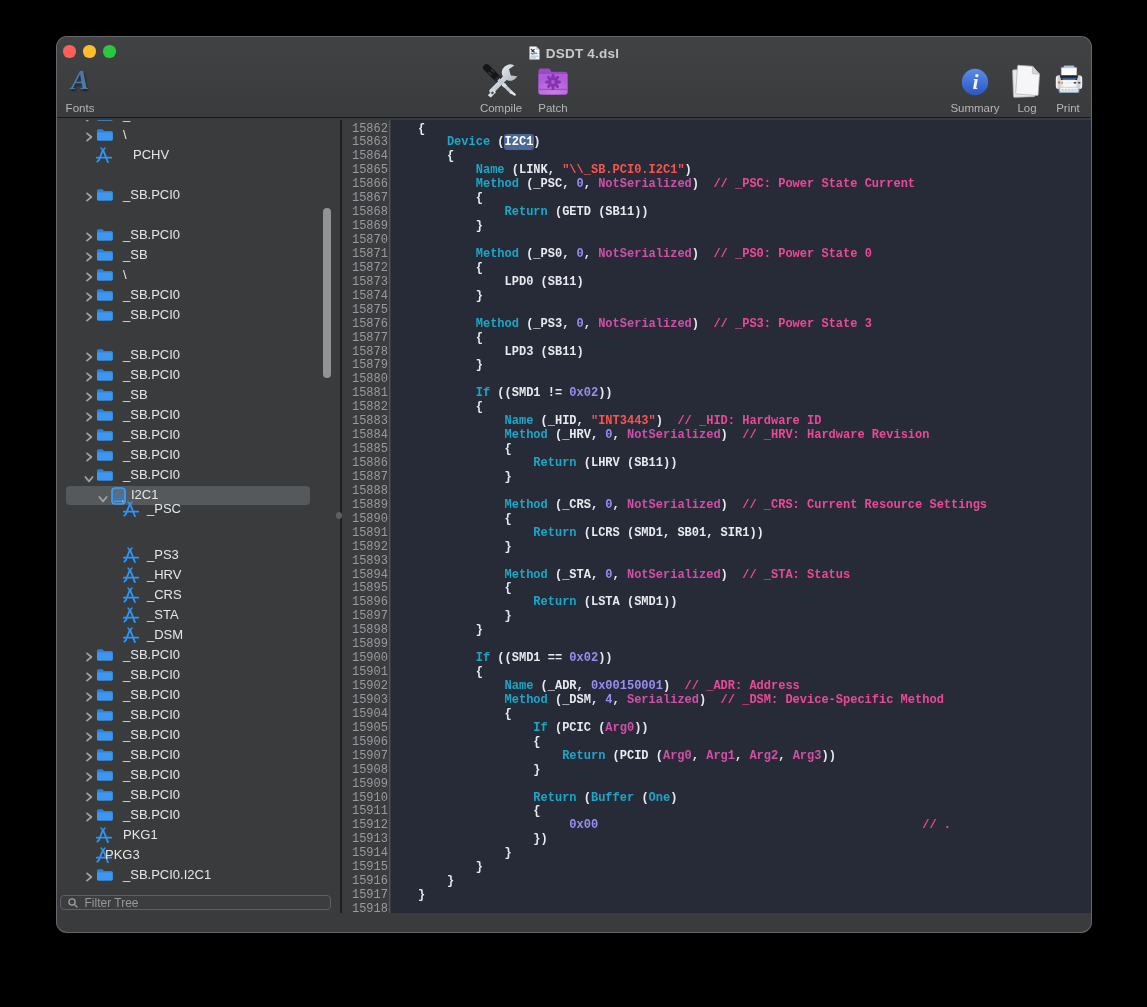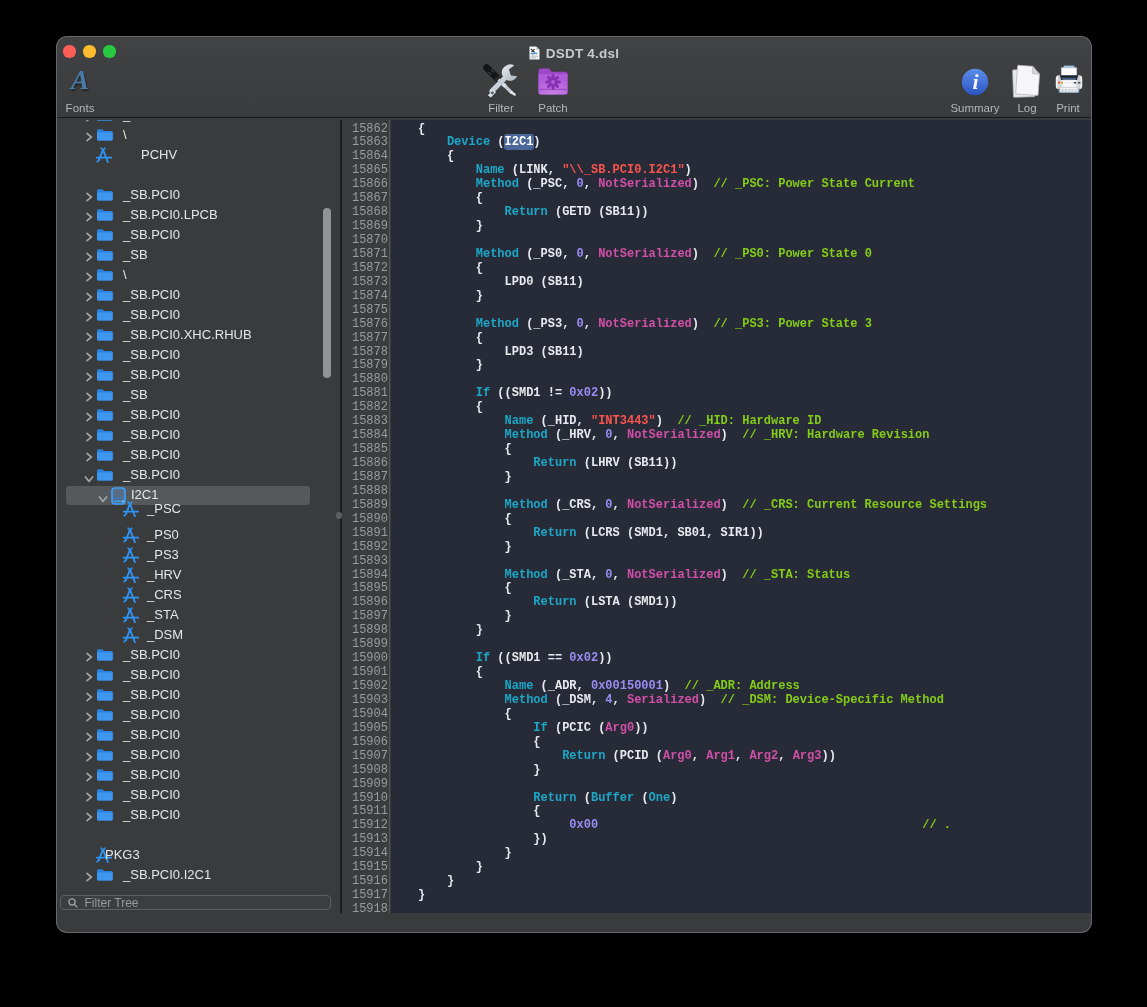--- a/index.html
+++ b/index.html
@@ -9,21 +9,21 @@
 .tbl{position:absolute;top:65px;font-size:11.5px;color:#b4b6b8;text-align:center;transform:translateX(-50%)}
 .tbi{position:absolute;transform:translateX(-50%)}
 #side{position:absolute;left:0;top:82.5px;width:283px;height:772px;background:#393b3d;overflow:hidden}
 .trow{position:absolute;left:0;width:283px;height:20px;color:#e5e6e7;font-size:13px;line-height:16px}
 #vdiv{position:absolute;left:283px;top:82.5px;width:1.8px;height:793px;background:#1b1d1f}
 #edit{position:absolute;left:333.5px;top:82.5px;right:0;height:793px;background:#272b38;overflow:hidden}
 #gut{position:absolute;left:284.8px;top:82.5px;width:48.7px;height:793px;background:#3a3c3d;border-right:1.5px solid #54565a}
 #lnos{position:absolute;right:1.5px;top:3px;font:12px/13.94px "Liberation Mono",monospace;color:#989ba0;text-align:right;white-space:pre}
 #code{position:absolute;left:-1.2px;top:3px;font:bold 12px/13.94px "Liberation Mono",monospace;color:#e8eaef;white-space:pre}
 #code i{font-style:normal}
-i.k{color:#1ca7c7} i.w{color:#e8eaef} i.s{color:#fb544d} i.c{color:#84cc16} i.n{color:#9a8cf2} i.m{color:#d14fa6}
+i.k{color:#1ca7c7} i.w{color:#e8eaef} i.s{color:#fb544d} i.c{color:#ec4899} i.n{color:#9a8cf2} i.m{color:#d14fa6}
 i.hl{color:#fff;background:#4a689a;border-radius:2px;box-shadow:0 0 0 1px #4a689a}
 #filter{position:absolute;left:2.5px;top:857.5px;width:271.5px;height:15.5px;border:1px solid #5d5f62;border-radius:4px;background:#3b3d3f}
 #filter span{position:absolute;left:24px;top:0.5px;font-size:12px;color:#97999c}
 #status{position:absolute;left:0;bottom:0;width:100%;height:20px;background:#2e3032;border-top:1px solid #3a3c3e;border-radius:0 0 10px 10px;color:#c6c7c8;font-size:12px}
 .bsep{display:inline-block;width:0;height:0;border-left:3.8px solid #85878a;border-top:3.2px solid transparent;border-bottom:3.2px solid transparent;margin:0 6px 1px 6px}
 #sbar{position:absolute;left:265.5px;top:171px;width:8px;height:170px;background:#919395;border-radius:4px}
 #spdot{position:absolute;left:278.7px;top:475.3px;width:6.6px;height:6.6px;border-radius:50%;background:#5c6065}
 </style></head>
 <body>
 <div id="win">
@@ -54,21 +54,21 @@
  <path d="M8.6 30.0 L10.6 28.2 L12.2 29.8 L10.2 31.6 Z" fill="#4c5054"></path>
  <path d="M32.3 2.6 A8.2 8.2 0 1 0 35.3 13.3 L28.8 12.4 L27.0 6.2 Z" fill="url(#wg)"></path>
  <path d="M4.6 4.6 L13.8 13.8" stroke="#141518" stroke-width="7" stroke-linecap="round"></path>
  <path d="M9 6.5 L12 9.5 M6.5 9 L9.5 12" stroke="#3a3c40" stroke-width="1.1"></path>
  <path d="M14.5 14.5 L17 17" stroke="#26282b" stroke-width="7.4"></path>
  <path d="M16.5 16.5 L30 30" stroke="#c3ccd4" stroke-width="3.2"></path>
  <path d="M29.3 29.3 L32.6 31.6" stroke="#e2e8ed" stroke-width="2.4" stroke-linecap="round"></path>
  <circle cx="22.3" cy="22.3" r="2.1" fill="#d8dfe5"></circle>
 </g>
         </svg></div>
-  <div class="tbl" style="left:444px">Filter</div>
+  <div class="tbl" style="left:444px">Compile</div>
   <div class="tbi" style="left:496px;top:30px"><svg width="32" height="29" viewBox="0 0 32 29">
 <path d="M1.5 4 Q1.5 1.5 4 1.5 H11.5 Q13 1.5 13.5 3 L14.3 4.8 H28 Q30.5 4.8 30.5 7.3 V25 Q30.5 27.5 28 27.5 H4 Q1.5 27.5 1.5 25 Z" fill="#9d48c8"></path>
 <radialGradient id="pg" cx="0.5" cy="1.05" r="0.85">
             <stop offset="0" stop-color="#ca83e8"></stop>
             <stop offset="1" stop-color="#b05cd9"></stop>
           </radialGradient>
 <path d="M1.5 7 H30.5 V25 Q30.5 27.5 28 27.5 H4 Q1.5 27.5 1.5 25 Z" fill="url(#pg)"></path>
 <path d="M1.5 22.3 H30.5" stroke="#a04cc9" stroke-width="1.2"></path>
 <g fill="none" stroke="#8533b2" stroke-width="3.1" stroke-linecap="round">
 <path d="M16 8.6 V21.4 M9.6 15 H22.4 M11.5 10.5 L20.5 19.5 M20.5 10.5 L11.5 19.5"></path>
@@ -152,42 +152,32 @@
 <div class="trow" style="top:25.5px">
         <span style="position:absolute;left:39px;top:1px"><svg width="16" height="17" viewBox="0 0 16 17">
 <g stroke="#2f95f5" fill="none" stroke-linecap="round">
 <path d="M5.0 2.0 L7 4.4 L9.0 2.0" stroke-width="1.5"></path>
 <path d="M7 3.6 L3.1 13.6" stroke-width="1.8"></path>
 <path d="M7 3.6 L11.9 16.1" stroke-width="1.8"></path>
 <path d="M0.6 11.7 H15.4" stroke-width="1.8"></path>
 <path d="M1.3 15.7 L3.1 13.9" stroke-width="1.8"></path>
 </g>
           </svg></span>
-        <span style="position:absolute;left:84px;top:2px">PCHV</span>
+        <span style="position:absolute;left:76px;top:2px">PCHV</span>
       </div>
 <div class="trow" style="top:65.5px">
         <span style="position:absolute;left:28px;top:5px"><svg width="8" height="10" viewBox="0 0 8 10">
             <path d="M2 1.4 L6.4 5 L2 8.6" stroke="#a2a3a4" stroke-width="1.7" fill="none" stroke-linecap="round" stroke-linejoin="round"></path>
           </svg></span>
         <span style="position:absolute;left:39px;top:3px"><svg width="18" height="14" viewBox="0 0 18 14">
             <path d="M1 2.6 Q1 1.2 2.4 1.2 H6.4 L8 3 H15.3 Q16.7 3 16.7 4.4 V11.2 Q16.7 12.6 15.3 12.6 H2.4 Q1 12.6 1 11.2 Z" fill="#2a80dd"></path>
             <path d="M1 4.6 H16.7 V11.2 Q16.7 12.6 15.3 12.6 H2.4 Q1 12.6 1 11.2 Z" fill="#3e97ef"></path>
           </svg></span>
         <span style="position:absolute;left:66px;top:2px">_SB.PCI0</span>
       </div>
-<div class="trow" style="top:85.5px">
-        <span style="position:absolute;left:28px;top:5px"><svg width="8" height="10" viewBox="0 0 8 10">
-            <path d="M2 1.4 L6.4 5 L2 8.6" stroke="#a2a3a4" stroke-width="1.7" fill="none" stroke-linecap="round" stroke-linejoin="round"></path>
-          </svg></span>
-        <span style="position:absolute;left:39px;top:3px"><svg width="18" height="14" viewBox="0 0 18 14">
-            <path d="M1 2.6 Q1 1.2 2.4 1.2 H6.4 L8 3 H15.3 Q16.7 3 16.7 4.4 V11.2 Q16.7 12.6 15.3 12.6 H2.4 Q1 12.6 1 11.2 Z" fill="#2a80dd"></path>
-            <path d="M1 4.6 H16.7 V11.2 Q16.7 12.6 15.3 12.6 H2.4 Q1 12.6 1 11.2 Z" fill="#3e97ef"></path>
-          </svg></span>
-        <span style="position:absolute;left:66px;top:2px">_SB.PCI0.LPCB</span>
-      </div>
 <div class="trow" style="top:105.5px">
         <span style="position:absolute;left:28px;top:5px"><svg width="8" height="10" viewBox="0 0 8 10">
             <path d="M2 1.4 L6.4 5 L2 8.6" stroke="#a2a3a4" stroke-width="1.7" fill="none" stroke-linecap="round" stroke-linejoin="round"></path>
           </svg></span>
         <span style="position:absolute;left:39px;top:3px"><svg width="18" height="14" viewBox="0 0 18 14">
             <path d="M1 2.6 Q1 1.2 2.4 1.2 H6.4 L8 3 H15.3 Q16.7 3 16.7 4.4 V11.2 Q16.7 12.6 15.3 12.6 H2.4 Q1 12.6 1 11.2 Z" fill="#2a80dd"></path>
             <path d="M1 4.6 H16.7 V11.2 Q16.7 12.6 15.3 12.6 H2.4 Q1 12.6 1 11.2 Z" fill="#3e97ef"></path>
           </svg></span>
         <span style="position:absolute;left:66px;top:2px">_SB.PCI0</span>
       </div>
@@ -223,30 +213,20 @@
       </div>
 <div class="trow" style="top:185.5px">
         <span style="position:absolute;left:28px;top:5px"><svg width="8" height="10" viewBox="0 0 8 10">
             <path d="M2 1.4 L6.4 5 L2 8.6" stroke="#a2a3a4" stroke-width="1.7" fill="none" stroke-linecap="round" stroke-linejoin="round"></path>
           </svg></span>
         <span style="position:absolute;left:39px;top:3px"><svg width="18" height="14" viewBox="0 0 18 14">
             <path d="M1 2.6 Q1 1.2 2.4 1.2 H6.4 L8 3 H15.3 Q16.7 3 16.7 4.4 V11.2 Q16.7 12.6 15.3 12.6 H2.4 Q1 12.6 1 11.2 Z" fill="#2a80dd"></path>
             <path d="M1 4.6 H16.7 V11.2 Q16.7 12.6 15.3 12.6 H2.4 Q1 12.6 1 11.2 Z" fill="#3e97ef"></path>
           </svg></span>
         <span style="position:absolute;left:66px;top:2px">_SB.PCI0</span>
-      </div>
-<div class="trow" style="top:205.5px">
-        <span style="position:absolute;left:28px;top:5px"><svg width="8" height="10" viewBox="0 0 8 10">
-            <path d="M2 1.4 L6.4 5 L2 8.6" stroke="#a2a3a4" stroke-width="1.7" fill="none" stroke-linecap="round" stroke-linejoin="round"></path>
-          </svg></span>
-        <span style="position:absolute;left:39px;top:3px"><svg width="18" height="14" viewBox="0 0 18 14">
-            <path d="M1 2.6 Q1 1.2 2.4 1.2 H6.4 L8 3 H15.3 Q16.7 3 16.7 4.4 V11.2 Q16.7 12.6 15.3 12.6 H2.4 Q1 12.6 1 11.2 Z" fill="#2a80dd"></path>
-            <path d="M1 4.6 H16.7 V11.2 Q16.7 12.6 15.3 12.6 H2.4 Q1 12.6 1 11.2 Z" fill="#3e97ef"></path>
-          </svg></span>
-        <span style="position:absolute;left:66px;top:2px">_SB.PCI0.XHC.RHUB</span>
       </div>
 <div class="trow" style="top:225.5px">
         <span style="position:absolute;left:28px;top:5px"><svg width="8" height="10" viewBox="0 0 8 10">
             <path d="M2 1.4 L6.4 5 L2 8.6" stroke="#a2a3a4" stroke-width="1.7" fill="none" stroke-linecap="round" stroke-linejoin="round"></path>
           </svg></span>
         <span style="position:absolute;left:39px;top:3px"><svg width="18" height="14" viewBox="0 0 18 14">
             <path d="M1 2.6 Q1 1.2 2.4 1.2 H6.4 L8 3 H15.3 Q16.7 3 16.7 4.4 V11.2 Q16.7 12.6 15.3 12.6 H2.4 Q1 12.6 1 11.2 Z" fill="#2a80dd"></path>
             <path d="M1 4.6 H16.7 V11.2 Q16.7 12.6 15.3 12.6 H2.4 Q1 12.6 1 11.2 Z" fill="#3e97ef"></path>
           </svg></span>
         <span style="position:absolute;left:66px;top:2px">_SB.PCI0</span>
@@ -328,32 +308,20 @@
 <g stroke="#2f95f5" fill="none" stroke-linecap="round">
 <path d="M5.0 2.0 L7 4.4 L9.0 2.0" stroke-width="1.5"></path>
 <path d="M7 3.6 L3.1 13.6" stroke-width="1.8"></path>
 <path d="M7 3.6 L11.9 16.1" stroke-width="1.8"></path>
 <path d="M0.6 11.7 H15.4" stroke-width="1.8"></path>
 <path d="M1.3 15.7 L3.1 13.9" stroke-width="1.8"></path>
 </g>
           </svg></span>
         <span style="position:absolute;left:90px;top:2px">_PSC</span>
       </div>
-<div class="trow" style="top:405.5px">
-        <span style="position:absolute;left:66px;top:1px"><svg width="16" height="17" viewBox="0 0 16 17">
-<g stroke="#2f95f5" fill="none" stroke-linecap="round">
-<path d="M5.0 2.0 L7 4.4 L9.0 2.0" stroke-width="1.5"></path>
-<path d="M7 3.6 L3.1 13.6" stroke-width="1.8"></path>
-<path d="M7 3.6 L11.9 16.1" stroke-width="1.8"></path>
-<path d="M0.6 11.7 H15.4" stroke-width="1.8"></path>
-<path d="M1.3 15.7 L3.1 13.9" stroke-width="1.8"></path>
-</g>
-          </svg></span>
-        <span style="position:absolute;left:90px;top:2px">_PS0</span>
-      </div>
 <div class="trow" style="top:425.5px">
         <span style="position:absolute;left:66px;top:1px"><svg width="16" height="17" viewBox="0 0 16 17">
 <g stroke="#2f95f5" fill="none" stroke-linecap="round">
 <path d="M5.0 2.0 L7 4.4 L9.0 2.0" stroke-width="1.5"></path>
 <path d="M7 3.6 L3.1 13.6" stroke-width="1.8"></path>
 <path d="M7 3.6 L11.9 16.1" stroke-width="1.8"></path>
 <path d="M0.6 11.7 H15.4" stroke-width="1.8"></path>
 <path d="M1.3 15.7 L3.1 13.9" stroke-width="1.8"></path>
 </g>
           </svg></span>
@@ -489,20 +457,32 @@
       </div>
 <div class="trow" style="top:685.5px">
         <span style="position:absolute;left:28px;top:5px"><svg width="8" height="10" viewBox="0 0 8 10">
             <path d="M2 1.4 L6.4 5 L2 8.6" stroke="#a2a3a4" stroke-width="1.7" fill="none" stroke-linecap="round" stroke-linejoin="round"></path>
           </svg></span>
         <span style="position:absolute;left:39px;top:3px"><svg width="18" height="14" viewBox="0 0 18 14">
             <path d="M1 2.6 Q1 1.2 2.4 1.2 H6.4 L8 3 H15.3 Q16.7 3 16.7 4.4 V11.2 Q16.7 12.6 15.3 12.6 H2.4 Q1 12.6 1 11.2 Z" fill="#2a80dd"></path>
             <path d="M1 4.6 H16.7 V11.2 Q16.7 12.6 15.3 12.6 H2.4 Q1 12.6 1 11.2 Z" fill="#3e97ef"></path>
           </svg></span>
         <span style="position:absolute;left:66px;top:2px">_SB.PCI0</span>
+      </div>
+<div class="trow" style="top:705.5px">
+        <span style="position:absolute;left:39px;top:1px"><svg width="16" height="17" viewBox="0 0 16 17">
+<g stroke="#2f95f5" fill="none" stroke-linecap="round">
+<path d="M5.0 2.0 L7 4.4 L9.0 2.0" stroke-width="1.5"></path>
+<path d="M7 3.6 L3.1 13.6" stroke-width="1.8"></path>
+<path d="M7 3.6 L11.9 16.1" stroke-width="1.8"></path>
+<path d="M0.6 11.7 H15.4" stroke-width="1.8"></path>
+<path d="M1.3 15.7 L3.1 13.9" stroke-width="1.8"></path>
+</g>
+          </svg></span>
+        <span style="position:absolute;left:66px;top:2px">PKG1</span>
       </div>
 <div class="trow" style="top:725.5px">
         <span style="position:absolute;left:39px;top:1px"><svg width="16" height="17" viewBox="0 0 16 17">
 <g stroke="#2f95f5" fill="none" stroke-linecap="round">
 <path d="M5.0 2.0 L7 4.4 L9.0 2.0" stroke-width="1.5"></path>
 <path d="M7 3.6 L3.1 13.6" stroke-width="1.8"></path>
 <path d="M7 3.6 L11.9 16.1" stroke-width="1.8"></path>
 <path d="M0.6 11.7 H15.4" stroke-width="1.8"></path>
 <path d="M1.3 15.7 L3.1 13.9" stroke-width="1.8"></path>
 </g>

